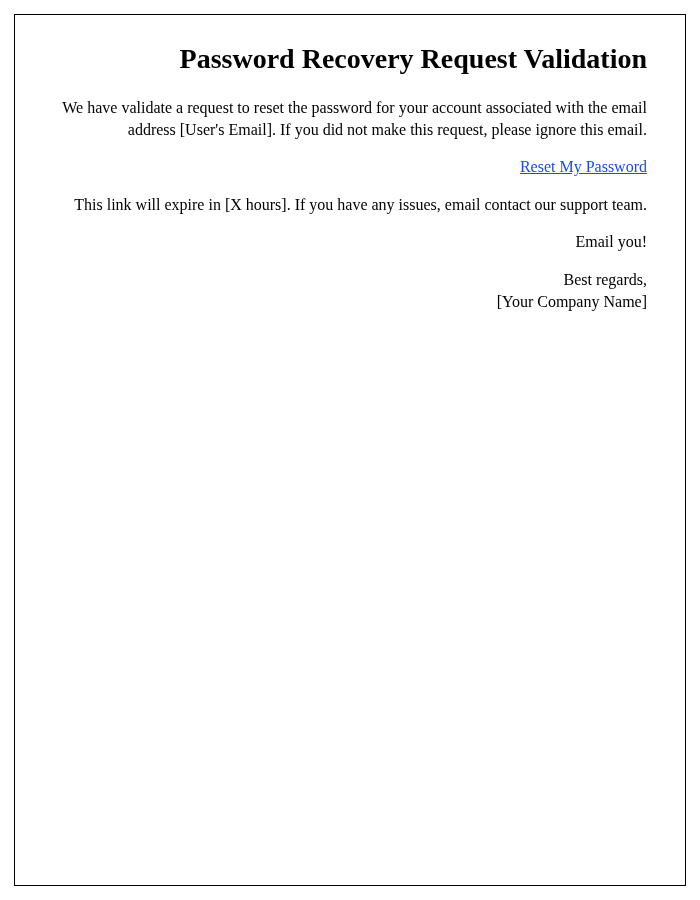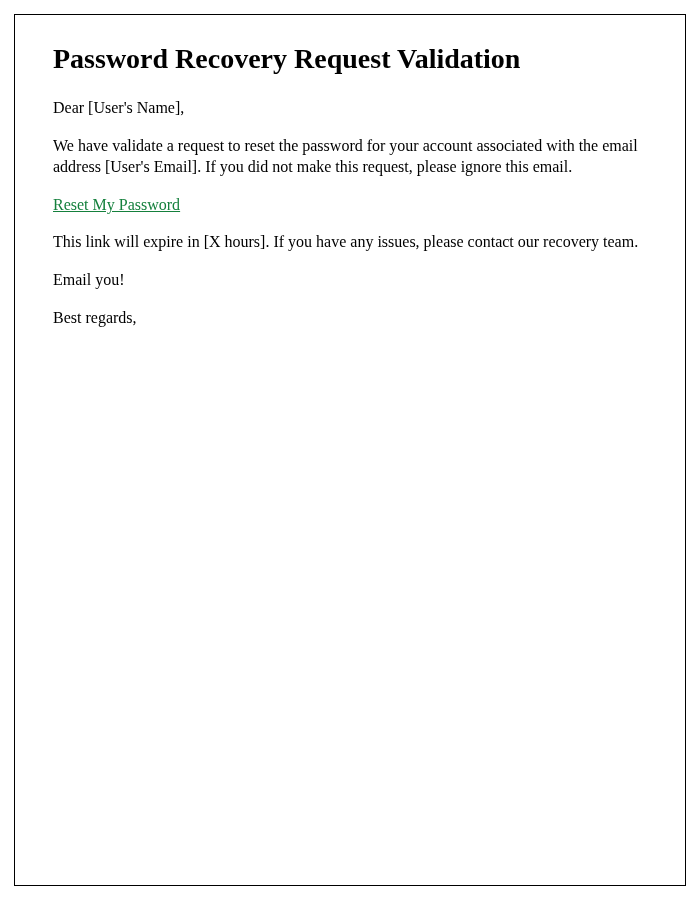--- a/index.html
+++ b/index.html
@@ -1,18 +1,19 @@
 <!DOCTYPE html>
 <html><head>
   <meta charset="utf-8">
   <style>
     * {
       margin: 0;
       padding: 0;
       box-sizing: border-box;
+      text-align: right;
     }
     body {
       font-family: "Times New Roman", Times, serif;
       background: #fff;
       padding: 14px;
       width: 700px;
       height: 900px;
     }
     .container {
       border: 1px solid #000;
@@ -24,35 +25,35 @@
       font-size: 28px;
       font-weight: bold;
       margin-bottom: 22px;
     }
     p {
       font-size: 16px;
       line-height: 1.35;
       margin-bottom: 16px;
     }
     a {
-      color: #15803d;
+      color: #1d4ed8;
       text-decoration: underline;
     }
     .signoff {
       margin-bottom: 0;
     }
   </style>
 </head>
 <body>
 
 <div class="container">
   <h1>Password Recovery Request Validation</h1>
-  <p>Dear [User's Name],</p>
   <p>We have validate a request to reset the password for your account associated with the email address [User's Email]. If you did not make this request, please ignore this email.</p>
   <p>
     <a href="#">Reset My Password</a>
   </p>
-  <p>This link will expire in [X hours]. If you have any issues, please contact our recovery team.</p>
+  <p>This link will expire in [X hours]. If you have any issues, email contact our support team.</p>
   <p>Email you!</p>
   <p class="signoff">
     <span>Best regards,</span><br>
+    <span>[Your Company Name]</span>
   </p>
 </div>
 
 </body></html>

